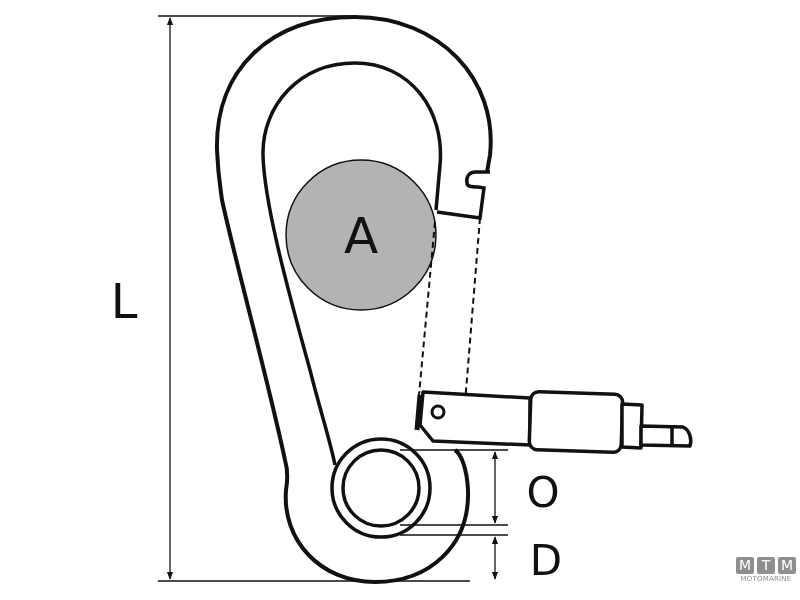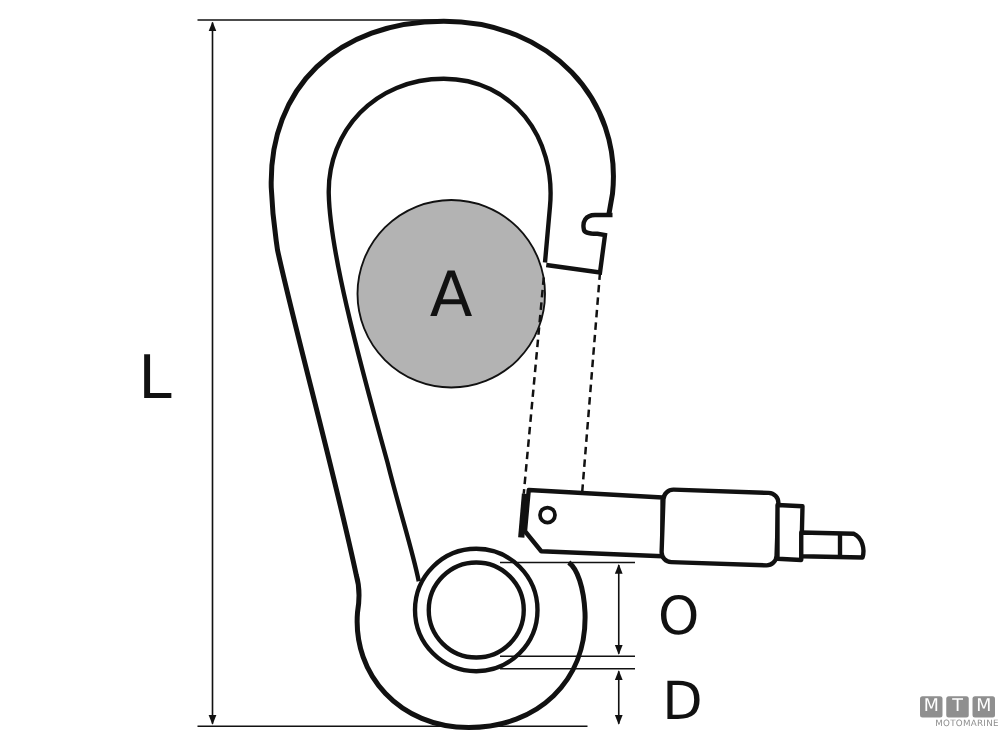--- a/index.html
+++ b/index.html
@@ -2,21 +2,21 @@
 <html><head>
   <meta charset="utf-8">
   <style>
     html, body { margin: 0; padding: 0; background: #ffffff; }
     body { width: 800px; height: 600px; position: relative; overflow: hidden; font-family: "DejaVu Sans", sans-serif; }
     svg { position: absolute; left: 0; top: 0; }
     .lbl { font-family: "DejaVu Sans", sans-serif; fill: #111; }
     #logo { position: absolute; left: 733px; top: 557px; width: 66px; }
     #logo .boxes { display: flex; gap: 3px; justify-content: center; }
     #logo .box { width: 18px; height: 17px; background: #8f8f8f; color: #fff; font-family: "DejaVu Sans", sans-serif; font-size: 14px; line-height: 17px; text-align: center; border-radius: 2px; }
-    #logo .brand { font-family: "DejaVu Sans", sans-serif; font-size: 7px; color: #8f8f8f; text-align: right; letter-spacing: 0.2px; margin-top: 1px; }
+    #logo .brand { font-family: "DejaVu Sans", sans-serif; font-size: 7px; color: #8f8f8f; text-align: center; letter-spacing: 0.2px; margin-top: 1px; }
   </style>
 </head>
 <body>
 
 <svg width="800" height="600" viewBox="0 0 800 600">
   <defs>
     <marker id="arr" viewBox="0 0 10 10" refX="9" refY="5" markerWidth="6" markerHeight="9" orient="auto-start-reverse">
       <path d="M0,1 L10,5 L0,9 Z" fill="#111"></path>
     </marker>
   </defs>

